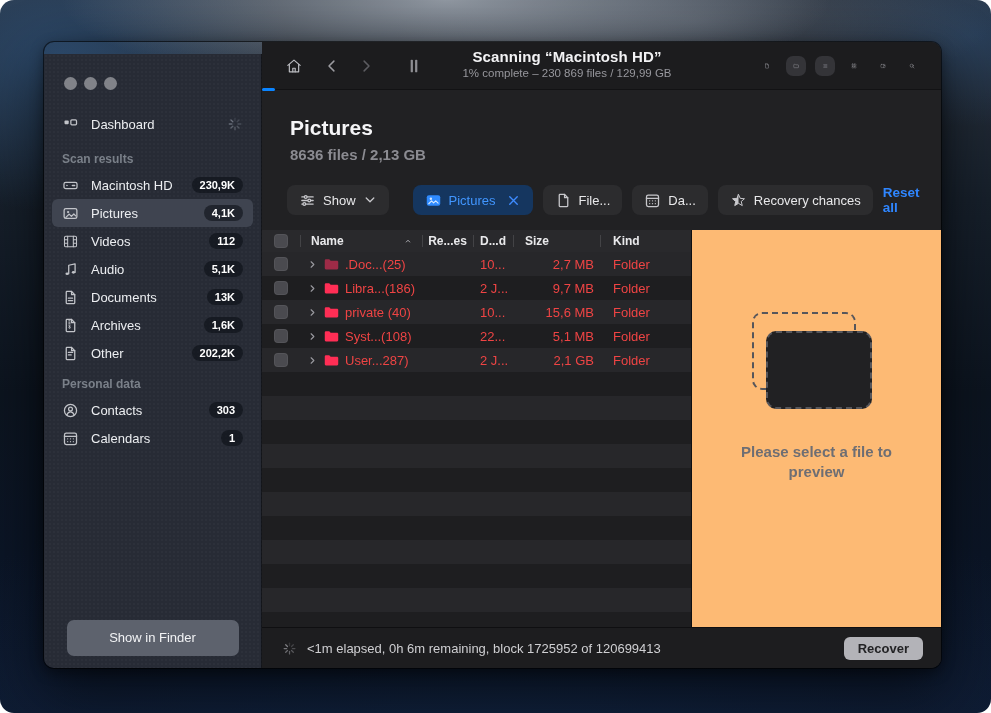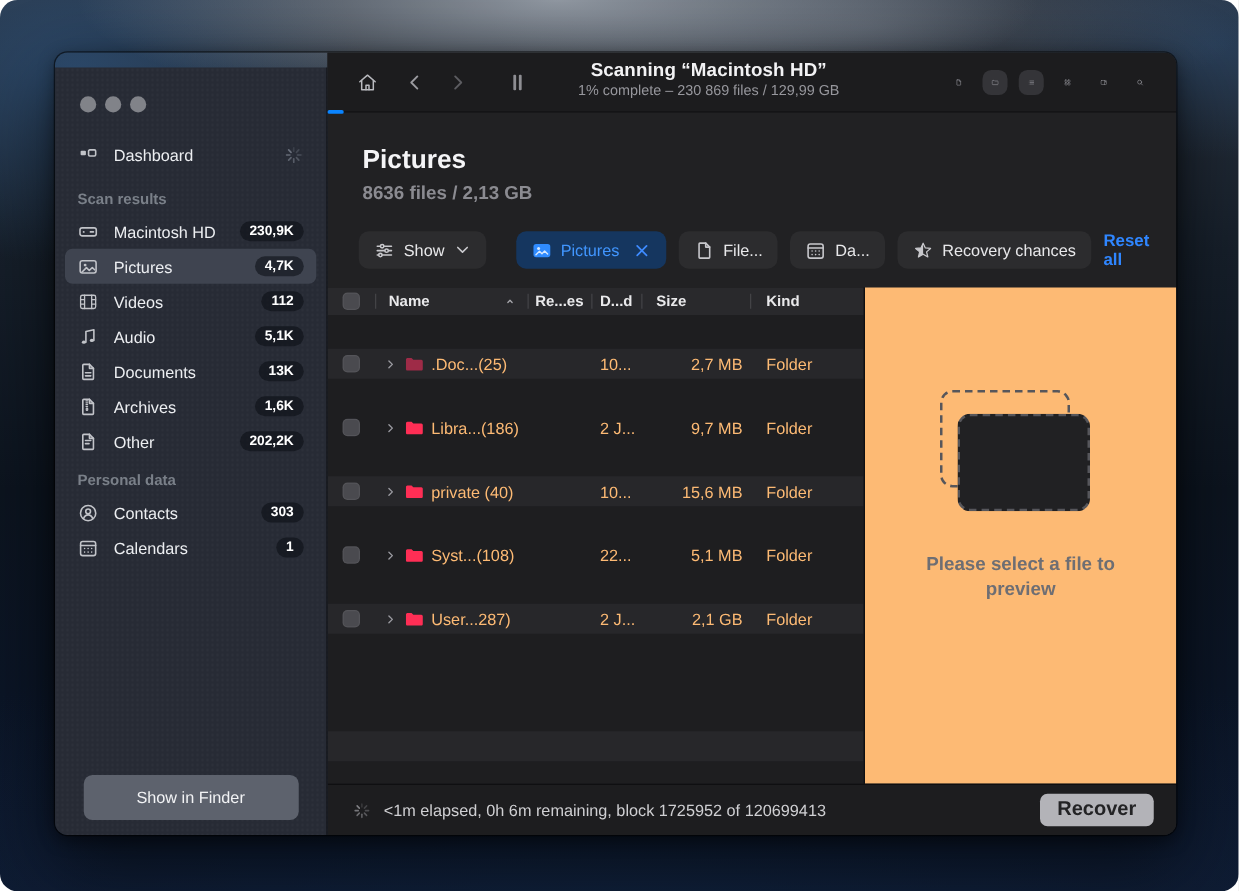--- a/index.html
+++ b/index.html
@@ -99,21 +99,21 @@
   .th + .th::before { content:""; position:absolute; left:0; top:5px; width:1px; height:12px; background:#434346; }
   .col-check { width:38px; flex:0 0 38px; justify-content:center; }
   .col-name { width:122px; flex:0 0 122px; padding-left:11px; }
   .col-re { width:51px; flex:0 0 51px; justify-content:center; }
   .col-date { width:40px; flex:0 0 40px; padding-left:7px; }
   .col-size { width:87px; flex:0 0 87px; padding-left:12px; }
   .col-kind { flex:1 1 auto; padding-left:13px; }
   .sort-icon { width:12px; height:12px; color:#a9a9ae; margin-left:auto; margin-right:8px; display:flex; }
   .sort-icon svg { width:100%; height:100%; }
   .t-body { flex:1 1 auto; overflow:hidden; }
-  .trow { display:flex; align-items:center; height:24px; font-size:13px; color:#fdba74;margin-top:27px; }
+  .trow { display:flex; align-items:center; height:24px; font-size:13px; color:#ef4444; }
   .trow:nth-child(odd) { background:#27272a; }
   .trow:nth-child(even) { background:#1e1e20; }
   .cell { height:100%; display:flex; align-items:center; overflow:hidden; white-space:nowrap; }
   .cell.col-name { padding-left:7px; gap:5px; }
   .cell.col-size { justify-content:flex-end; padding-left:0; padding-right:6px; }
   .checkbox { width:14px; height:14px; border-radius:4px; background:#4a4a4f; box-shadow:inset 0 0 0 1px rgba(255,255,255,.06); }
   .disclosure { width:11px; height:11px; color:#9a9aa0; display:flex; flex:0 0 11px; }
   .disclosure svg { width:100%; height:100%; }
   .folder-ico { width:17px; height:17px; display:flex; flex:0 0 17px; }
   .folder-ico svg { width:100%; height:100%; }
@@ -125,21 +125,21 @@
   .ph-front { position:absolute; left:14px; top:19px; width:106px; height:78px; border:2px dashed #56565b; border-radius:10px; background:#212123; }
   .ph-text { margin-top:30px; width:180px; text-align:center; font-size:15px; font-weight:700; color:#6e6e73; line-height:1.35; }
   
   .statusbar {
     height:41px; flex:0 0 41px; background:#1d1d1f; border-top:1px solid #0f0f11;
     display:flex; align-items:center; padding:0 18px 0 20px; gap:10px;
   }
   .status-text { font-size:13px; color:#cfcfd2; }
   .recover-btn {
     margin-left:auto; border:none; cursor:pointer; font-family:inherit;
-    background:#b3b3b8; color:#232325; font-size:16px; font-weight:600;
+    background:#b3b3b8; color:#232325; font-size:13px; font-weight:600;
     padding:4px 14px; border-radius:6px;
   }
 </style>
 </head>
 <body>
 
 <div class="desktop">
   <div class="window">
 
     <div class="sidebar">
@@ -186,21 +186,21 @@
           </div>
           <div class="side-item selected">
             <span class="s-icon">
               <svg viewBox="0 0 24 24" fill="none" stroke="currentColor" stroke-width="1.8" stroke-linecap="round" stroke-linejoin="round">
                 <rect x="3" y="5" width="18" height="14" rx="2.5"></rect>
                 <circle cx="8.6" cy="10" r="1.6" fill="currentColor" stroke="none"></circle>
                 <path d="M5.5 17.5l4.6-4.6 3.2 3.2 3.4-3.4 2.6 2.6"></path>
               </svg>
             </span>
             <span class="s-label">Pictures</span>
-            <span class="badge">4,7K</span>
+            <span class="badge">4,1K</span>
           </div>
           <div class="side-item">
             <span class="s-icon">
               <svg viewBox="0 0 24 24" fill="none" stroke="currentColor" stroke-width="1.5" stroke-linecap="round" stroke-linejoin="round">
                 <rect x="3.5" y="4.5" width="17" height="15" rx="2"></rect>
                 <path d="M8 4.5v15M16 4.5v15M3.5 9.5H8M3.5 14.5H8M16 9.5h4.5M16 14.5h4.5"></path>
               </svg>
             </span>
             <span class="s-label">Videos</span>
             <span class="badge">112</span>

